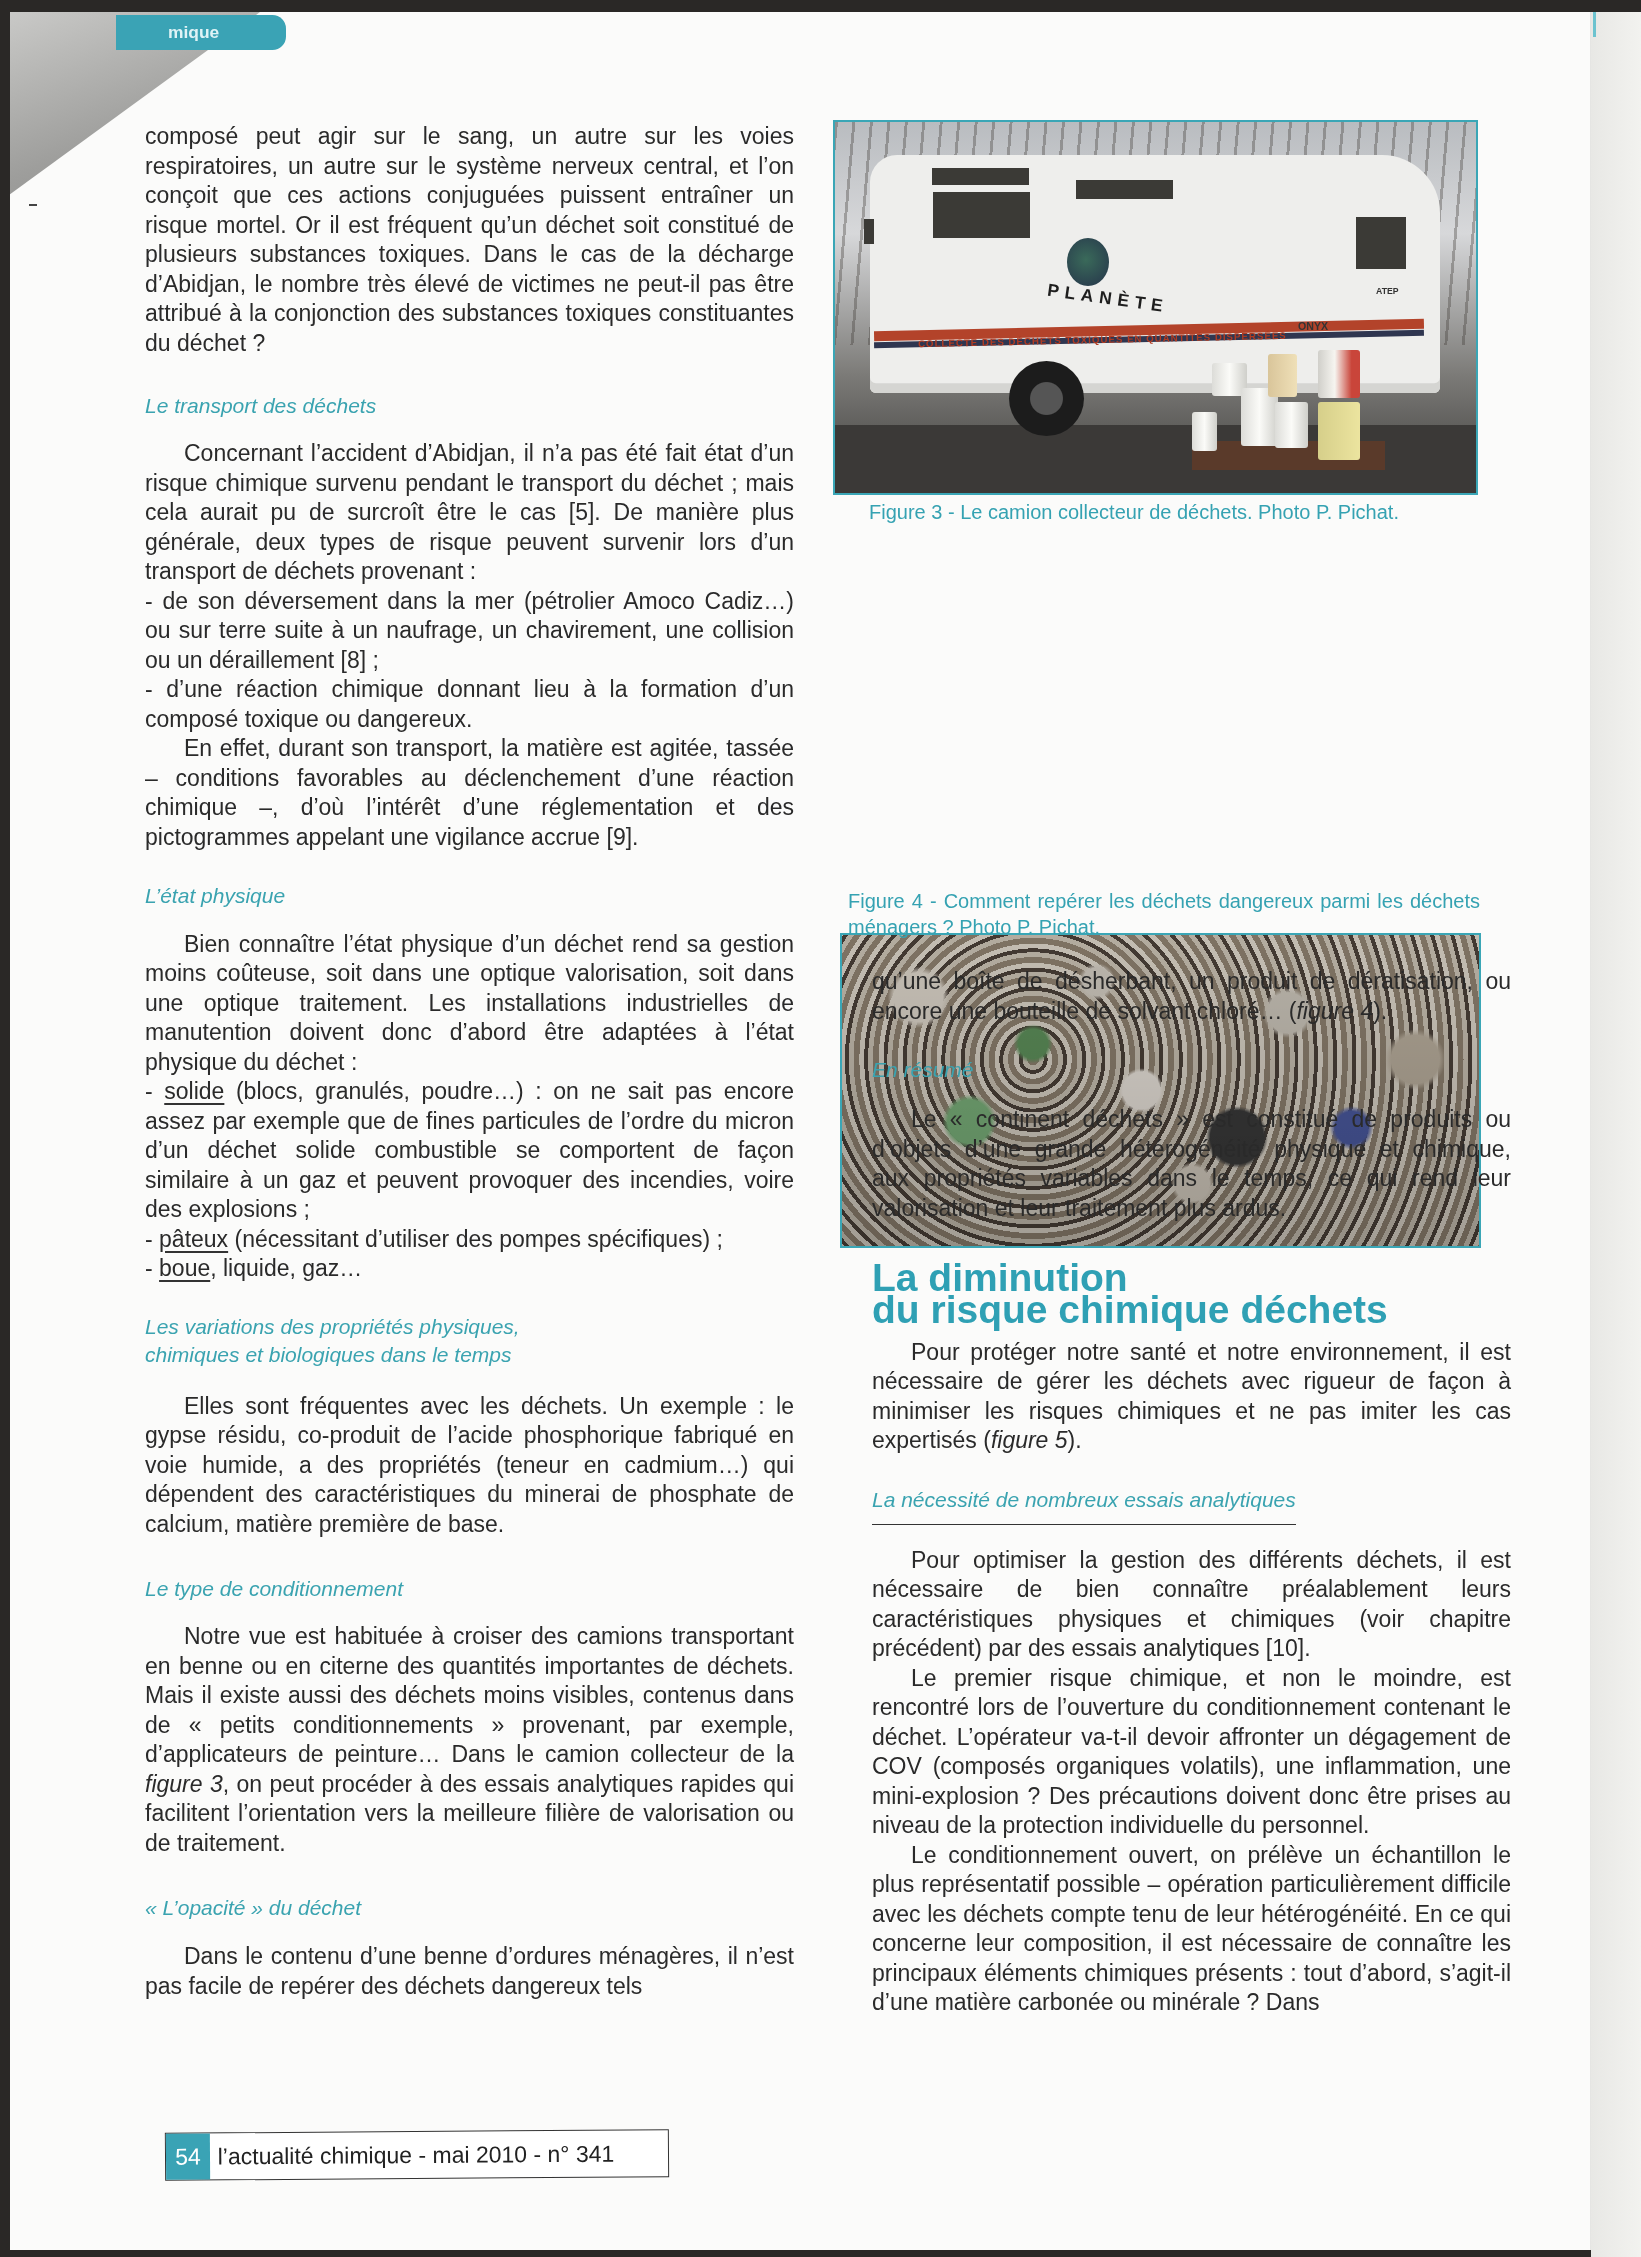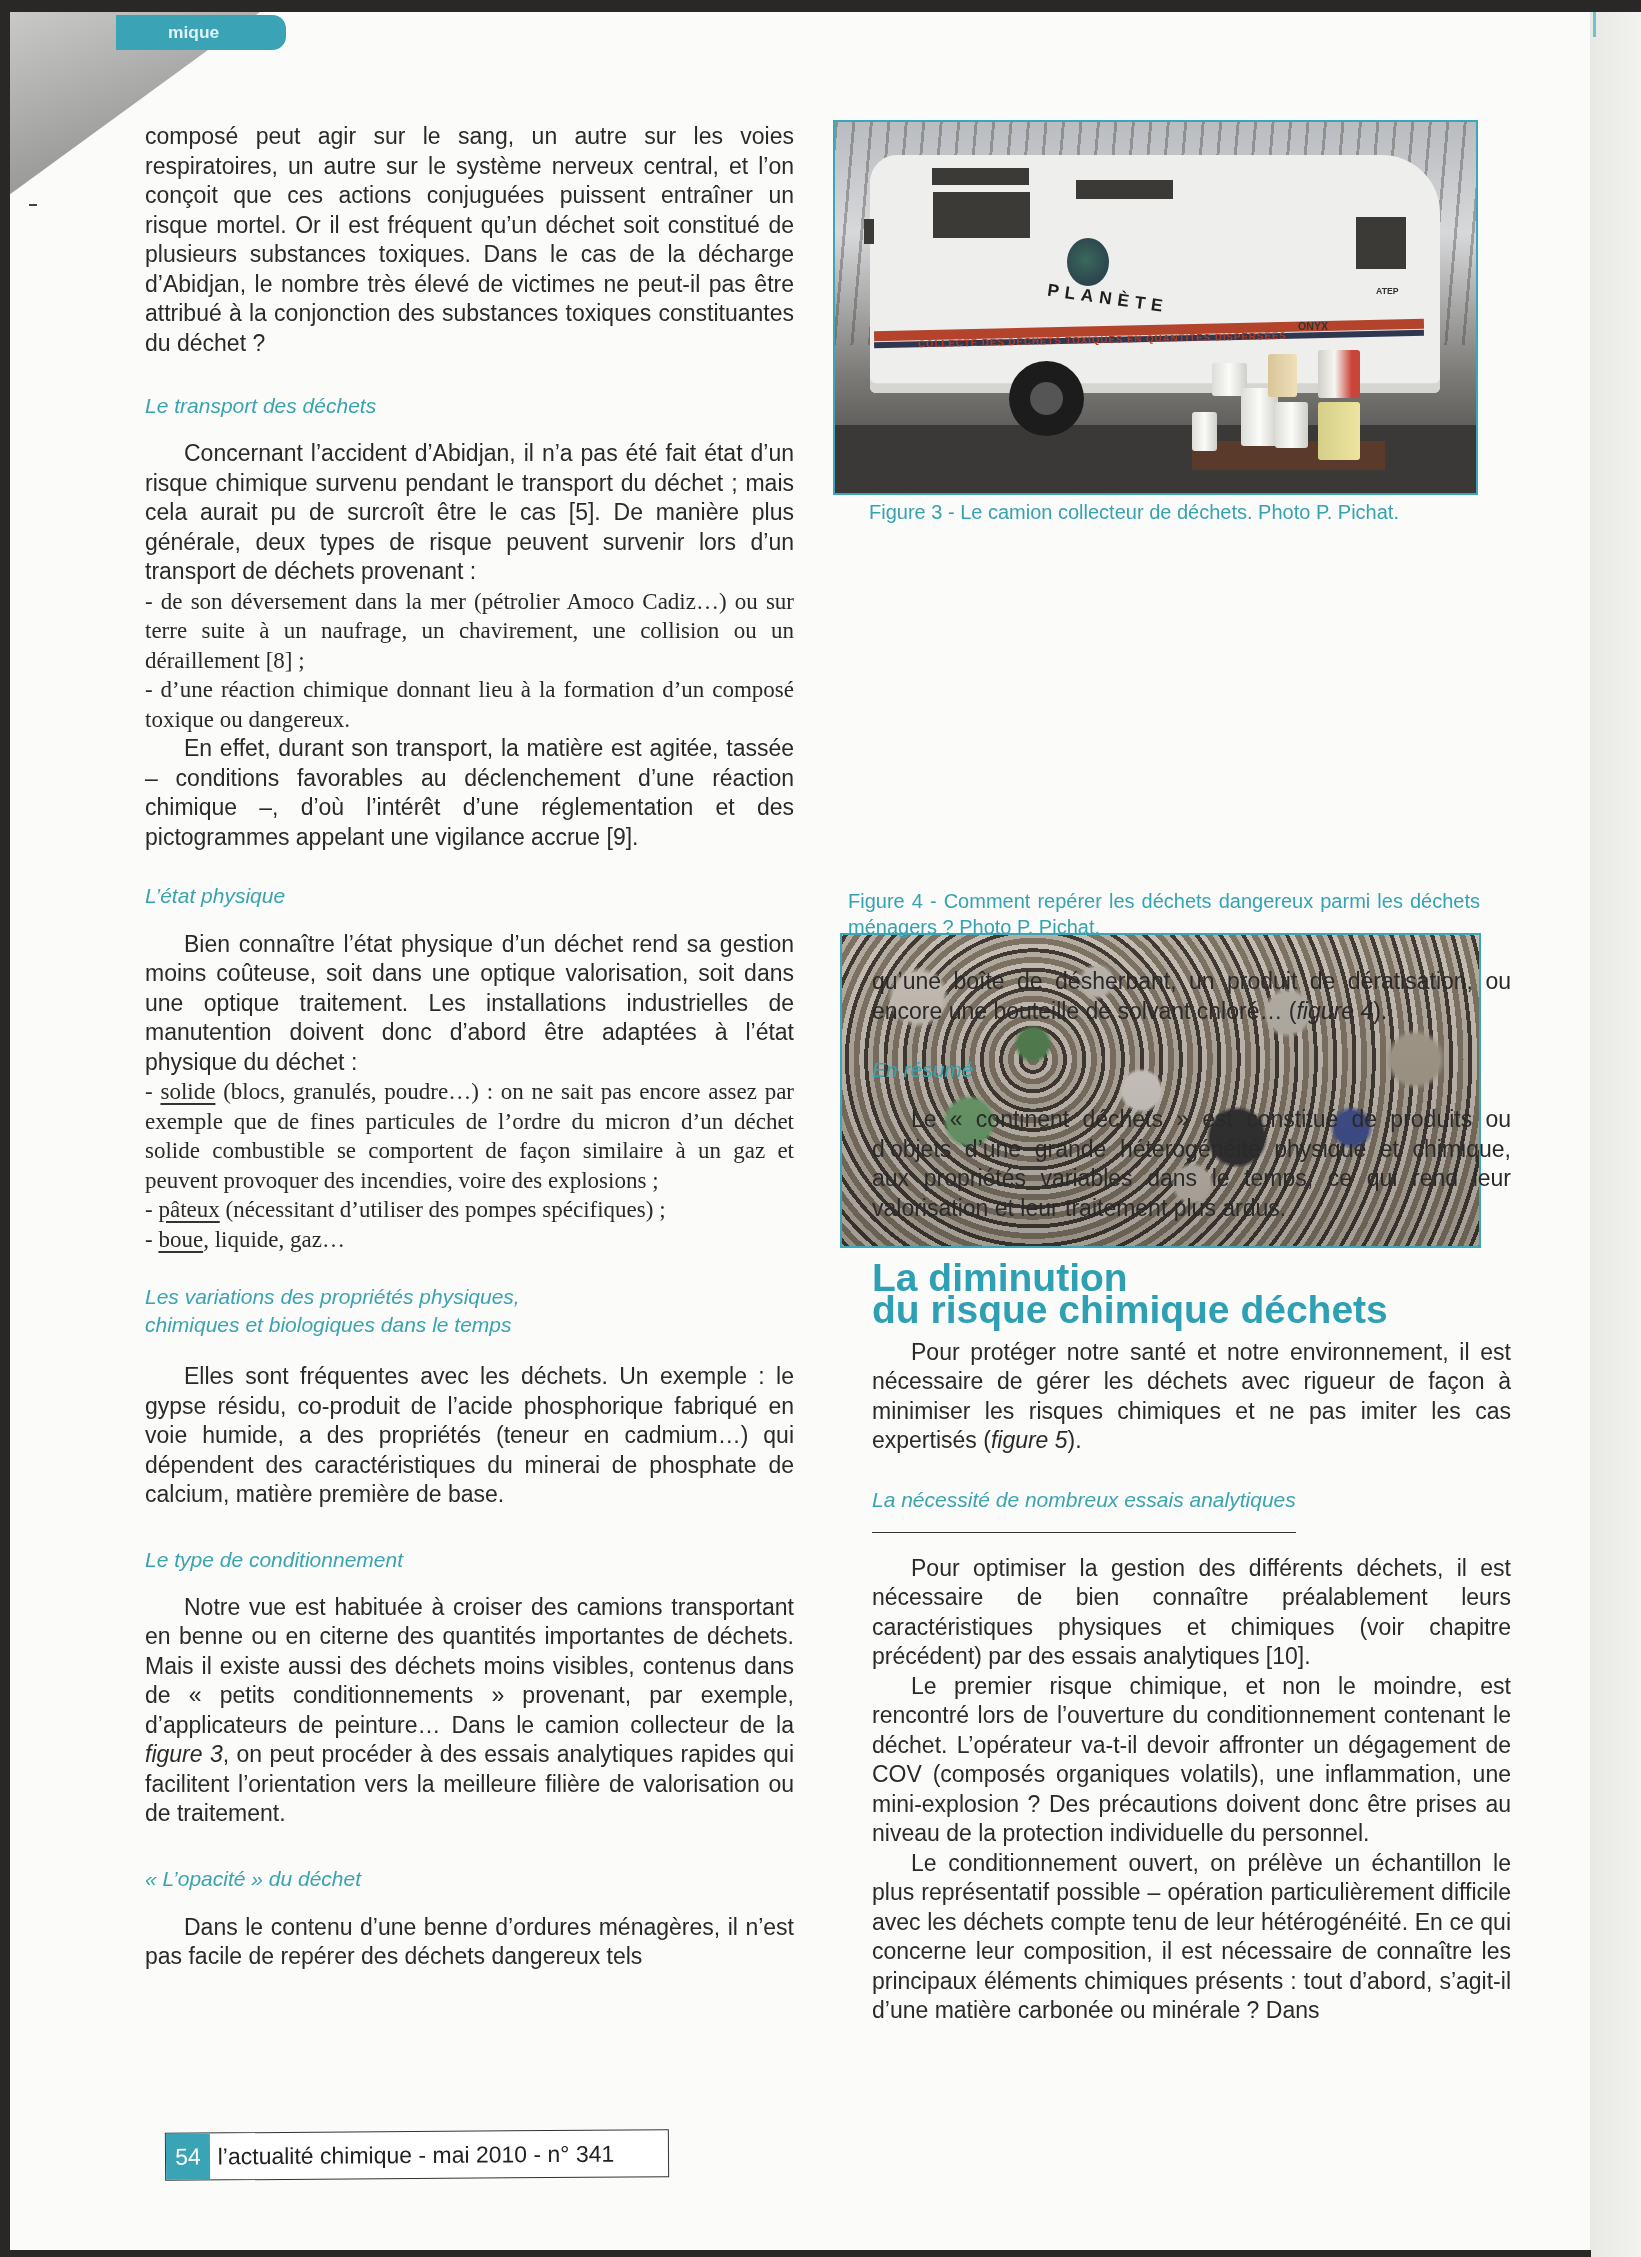--- a/index.html
+++ b/index.html
@@ -28,21 +28,21 @@
     position: absolute; left: 116px; top: 15.4px; width: 170px; height: 35px;
     background: #3aa3b5; border-radius: 0 13.5px 13.5px 0;
     color: #dff3f6; font-size: 17.4px; line-height: 35px; padding-left: 52px; box-sizing: border-box;
     font-weight: bold;
   }
   .col { position: absolute; font-size: 23px; line-height: 29.5px; text-align: justify; }
   .col-left { left: 145px; top: 122px; width: 649px; }
   .col-right { left: 872px; top: 967px; width: 639px; }
   .col p { margin: 0; }
   .col p.indent { text-indent: 39px; }
-  .col p.item { text-indent: 0; font-family: Liberation Serif, serif; }
+  .col p.item { text-indent: 0; }
   h3 {
     color: #3aa3b0; font-style: italic; font-weight: normal;
     font-size: 21px; line-height: 29px; margin: 0;
   }
   h2 {
     color: #2fa0b4; font-weight: bold; font-size: 39px; line-height: 32px; margin: 0;
   }
   em { font-style: italic; }
   .hand { text-decoration: underline; text-decoration-color: #333; text-underline-offset: 3.9px; }
   .figure { position: absolute; }
@@ -174,21 +174,21 @@
 
   <h3 style="margin-top:29px; margin-bottom:21px;">En résumé</h3>
   <p class="indent">Le « continent déchets » est constitué de produits ou d’objets d’une grande hétérogénéité physique et chimique, aux propriétés variables dans le temps, ce qui rend leur valorisation et leur traitement plus ardus.</p>
 
   <h2 style="margin-top:39px; margin-bottom:11.6px;">
     <span>La diminution</span><br>
     <span>du risque chimique déchets</span>
   </h2>
   <p class="indent"><span>Pour protéger notre santé et notre environnement, il est nécessaire de gérer les déchets avec rigueur de façon à minimiser les risques chimiques et ne pas imiter les cas expertisés (</span><em>figure 5</em><span>).</span></p>
 
-  <h3 style="margin-top:29px; margin-bottom:21px; display:inline-block; border-bottom:1.9px solid #333; padding-bottom:18px;">La nécessité de nombreux essais analytiques</h3>
+  <h3 style="margin-top:29px; margin-bottom:21px; display:inline-block; border-bottom:1.9px solid #333; padding-bottom:10px;">La nécessité de nombreux essais analytiques</h3>
   <p class="indent">Pour optimiser la gestion des différents déchets, il est nécessaire de bien connaître préalablement leurs caractéristiques physiques et chimiques (voir chapitre précédent) par des essais analytiques [10].</p>
   <p class="indent">Le premier risque chimique, et non le moindre, est rencontré lors de l’ouverture du conditionnement contenant le déchet. L’opérateur va-t-il devoir affronter un dégagement de COV (composés organiques volatils), une inflammation, une mini-explosion ? Des précautions doivent donc être prises au niveau de la protection individuelle du personnel.</p>
   <p class="indent">Le conditionnement ouvert, on prélève un échantillon le plus représentatif possible – opération particulièrement difficile avec les déchets compte tenu de leur hétérogénéité. En ce qui concerne leur composition, il est nécessaire de connaître les principaux éléments chimiques présents : tout d’abord, s’agit-il d’une matière carbonée ou minérale ? Dans</p>
 </div>
 
 <div class="footer">
   <div class="num">54</div>
   <div class="mag">l’actualité chimique - mai 2010 - n° 341</div>
 </div>
 

